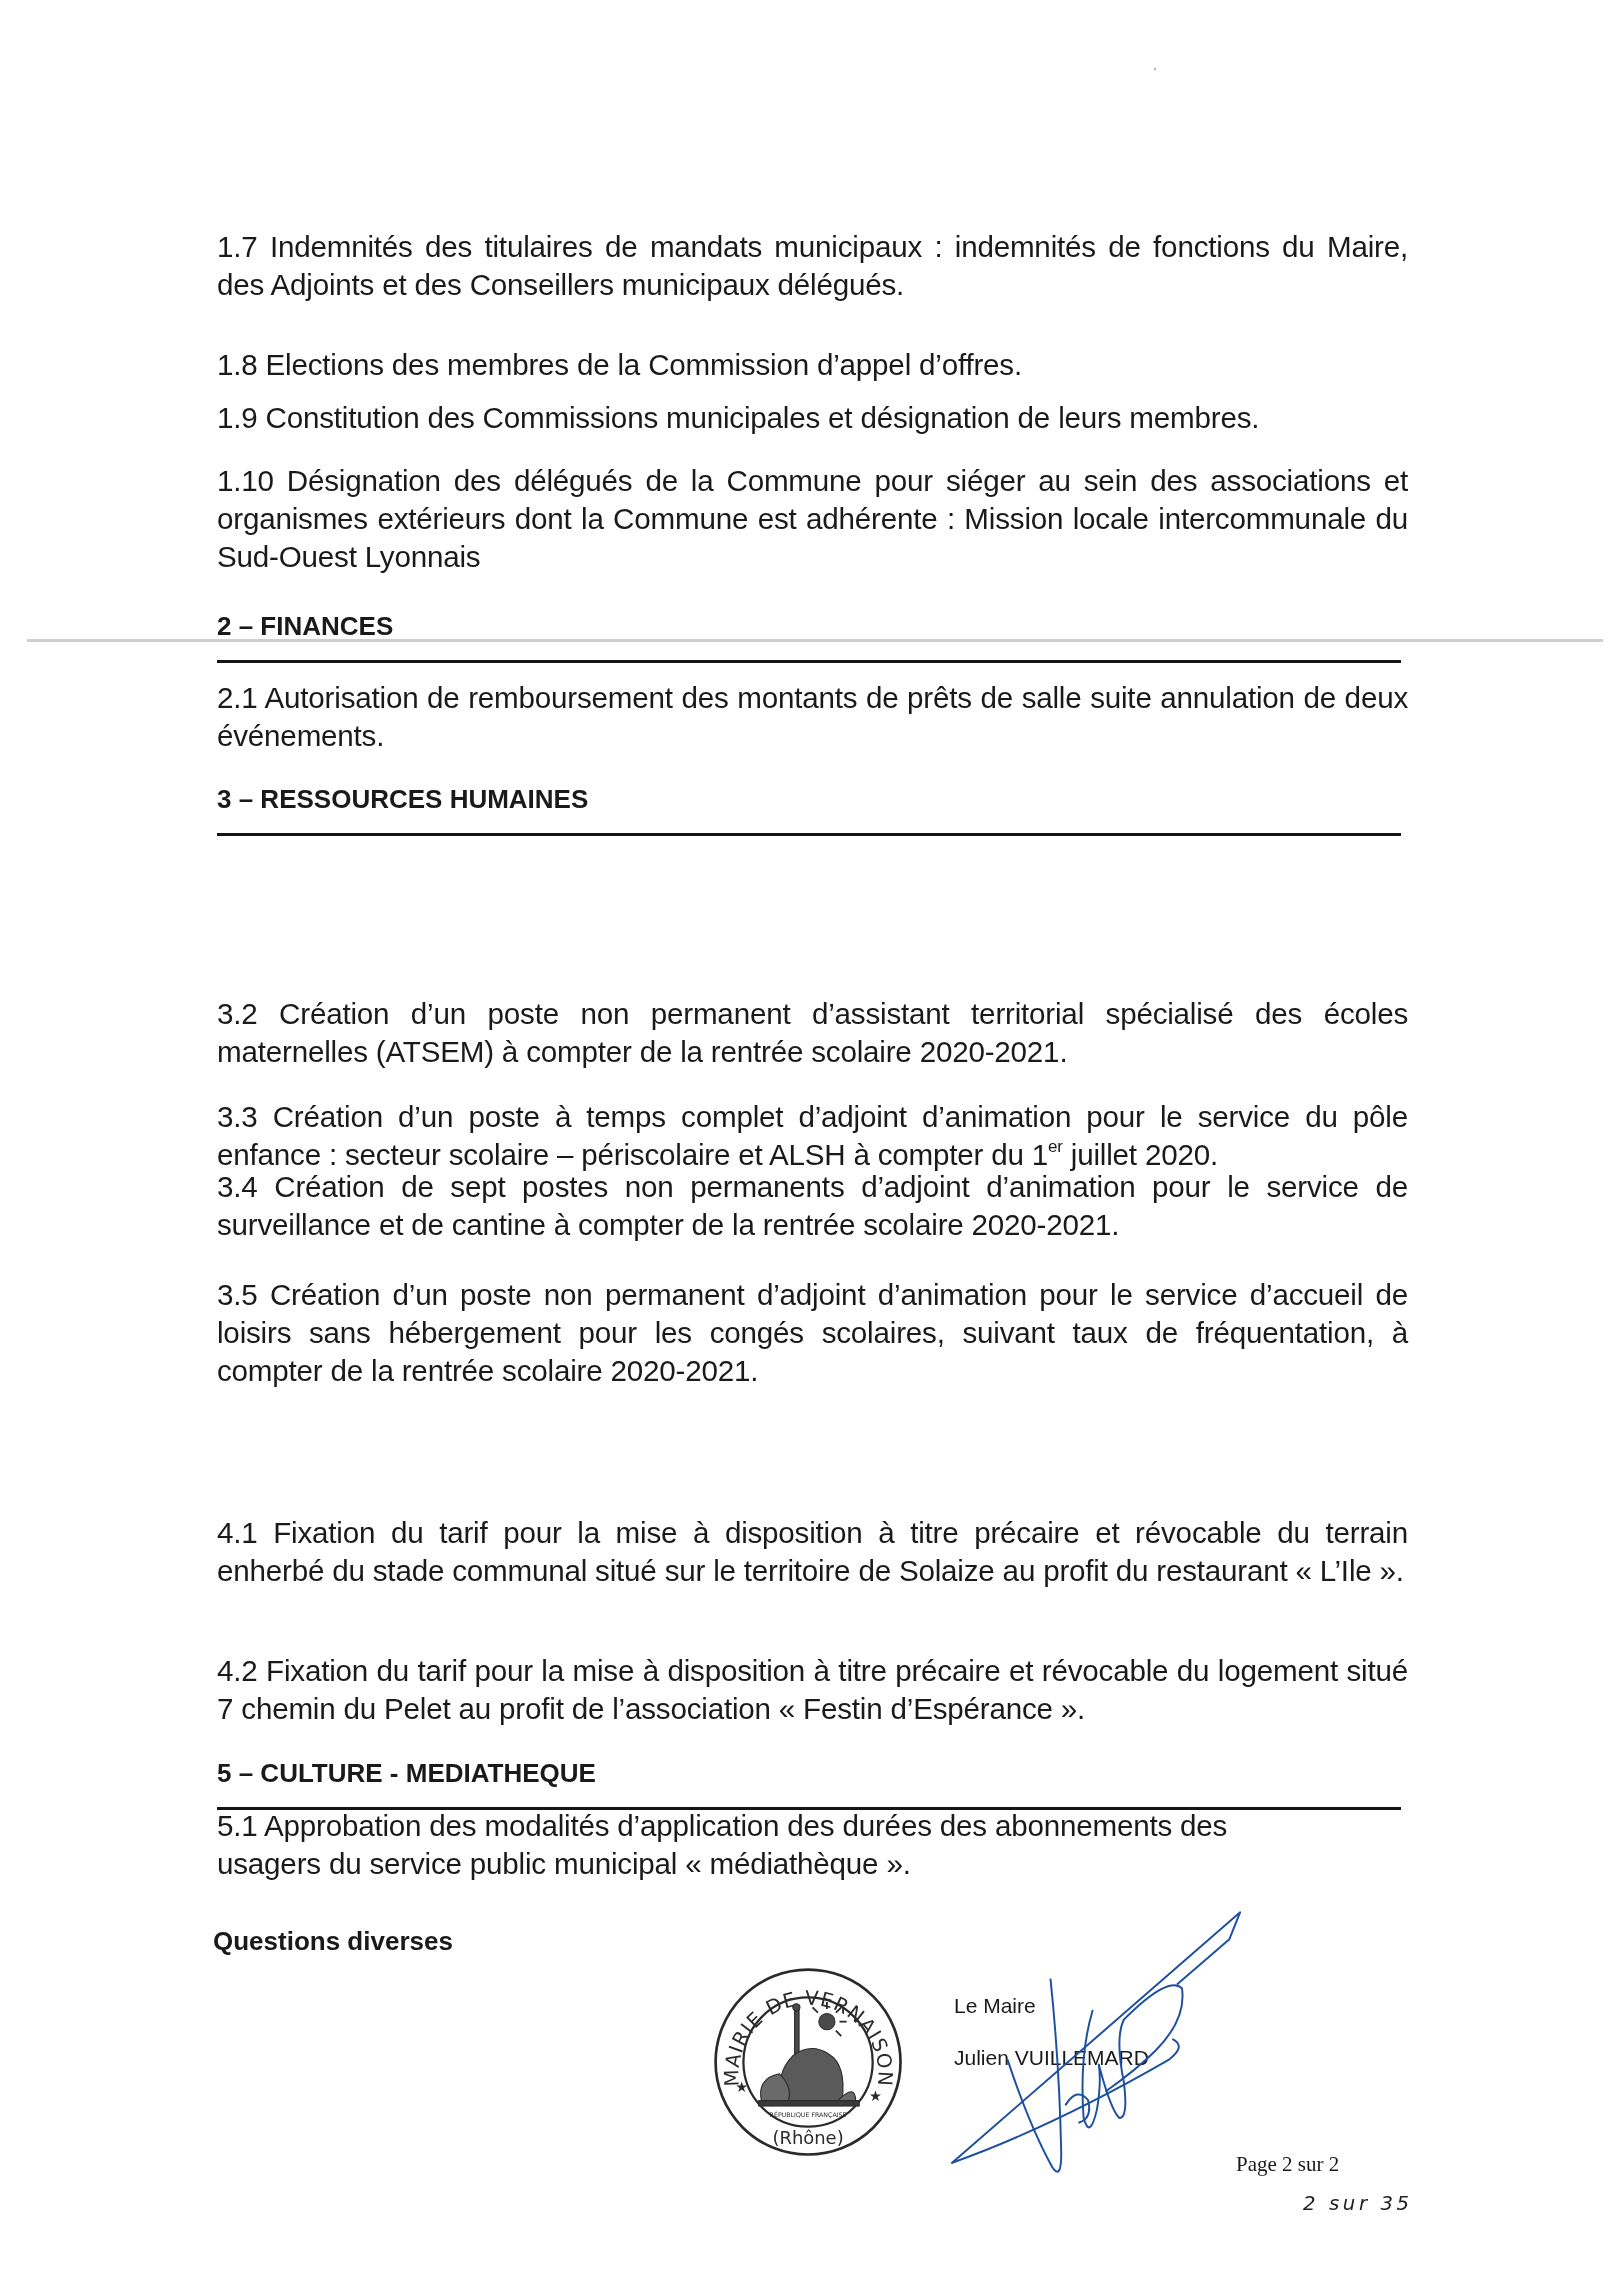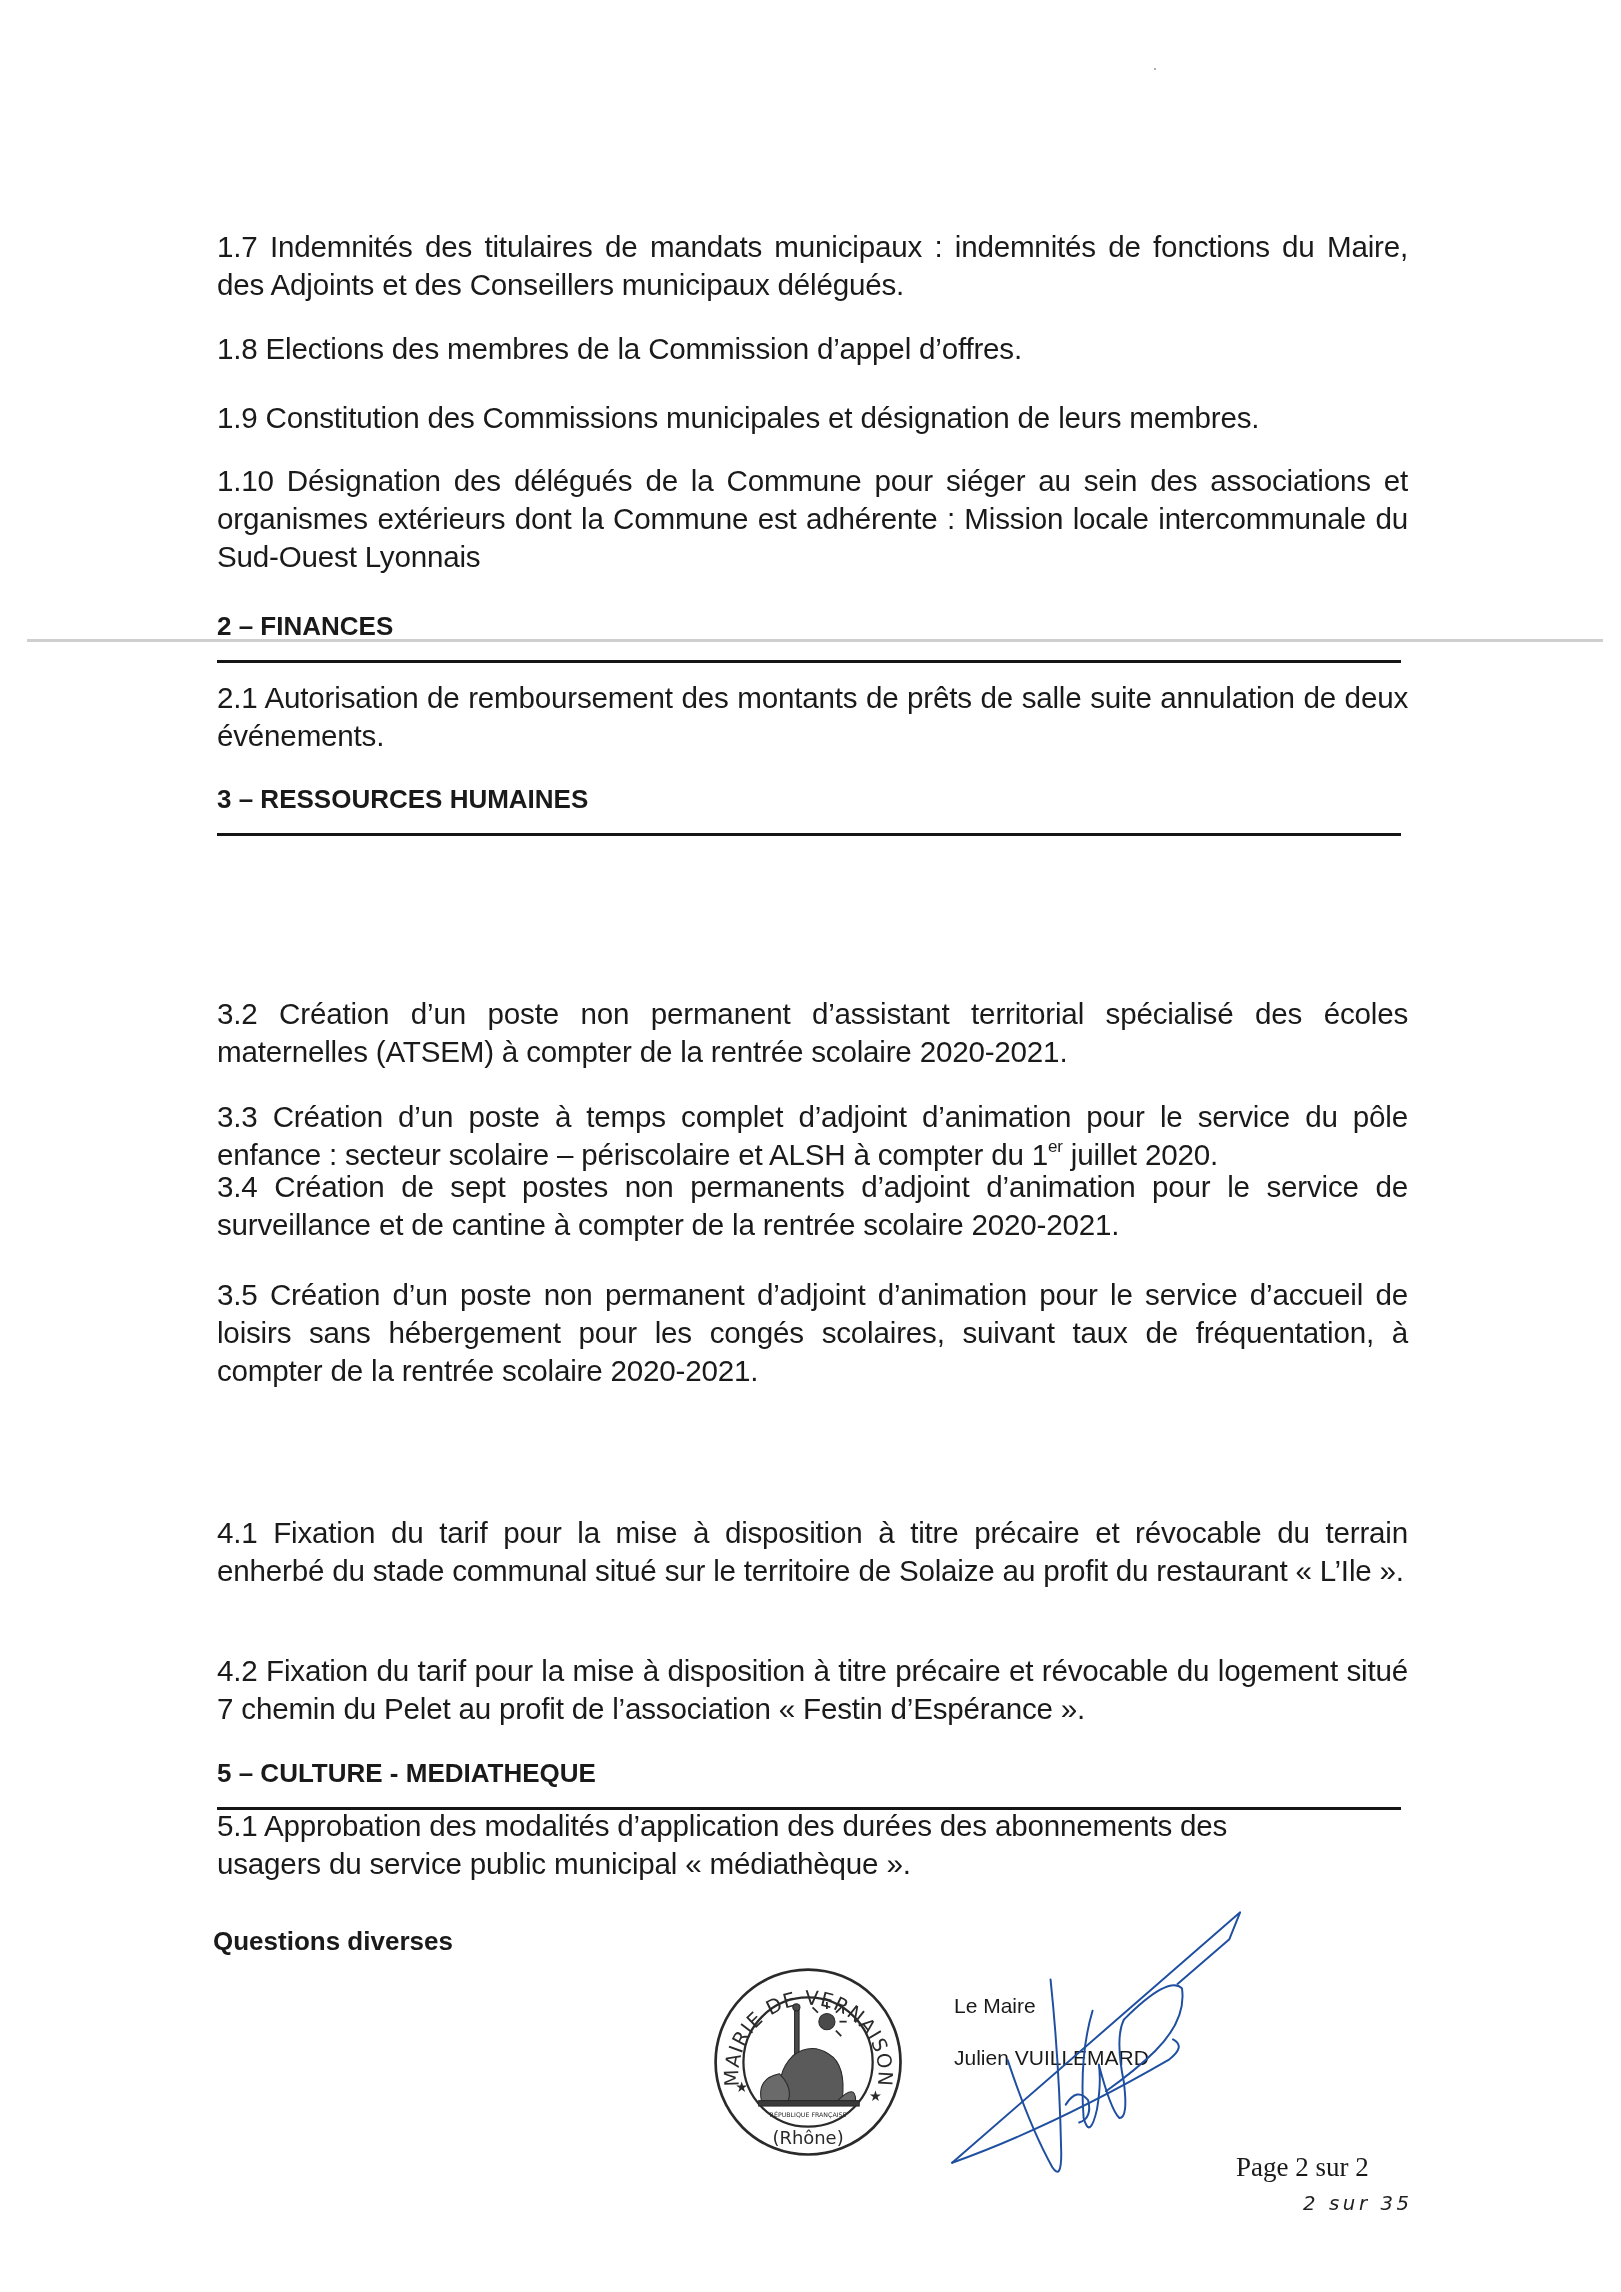--- a/index.html
+++ b/index.html
@@ -11,32 +11,32 @@
     .para.last-left { text-align: left; }
     .heading { position: absolute; left: 217px; width: 1184px; font-size: 26px; font-weight: bold;
                line-height: 30px; border-bottom: 3.6px solid #151515; padding-bottom: 19px; margin: 0; }
     .scanline { position: absolute; left: 27px; top: 639px; width: 1576px; height: 2.7px; background: #cfcfcf; }
     .speck { position: absolute; left: 1154px; top: 68px; width: 1.8px; height: 1.8px; background: #999; border-radius: 50%; }
     sup { font-size: 17px; line-height: 0; position: relative; top: -1.8px; }
     .questions { position: absolute; left: 213px; top: 1926px; font-size: 26px; font-weight: bold; margin: 0; }
     .seal { position: absolute; left: 712px; top: 1966px; width: 193px; height: 193px; }
     .signer { position: absolute; left: 954px; top: 1980px; font-size: 21px; line-height: 52px; }
     .signature { position: absolute; left: 945px; top: 1903px; width: 313px; height: 287px; }
-    .pagenum { position: absolute; left: 1236px; top: 2152px; font-family: "Liberation Serif", serif; font-size: 27px; }
+    .pagenum { position: absolute; left: 1236px; top: 2152px; font-family: "Liberation Serif", serif; font-size: 21px; }
     .handnum { position: absolute; left: 1303px; top: 2192px; font-family: "DejaVu Sans", sans-serif;
                font-size: 19.7px; letter-spacing: 3.6px; color: #222; font-style: italic; }
   </style>
 </head>
 <body>
 
 <div class="page">
   <div class="speck"></div>
 
   <p class="para" style="top:228px;">1.7 Indemnités des titulaires de mandats municipaux : indemnités de fonctions du Maire, des Adjoints et des Conseillers municipaux délégués.</p>
-  <p class="para last-left" style="top:330px;">1.8 Elections des membres de la Commission d’appel d’offres.</p>
+  <p class="para last-left" style="top:346px;">1.8 Elections des membres de la Commission d’appel d’offres.</p>
   <p class="para last-left" style="top:399px;">1.9 Constitution des Commissions municipales et désignation de leurs membres.</p>
   <p class="para" style="top:462px;">1.10 Désignation des délégués de la Commune pour siéger au sein des associations et organismes extérieurs dont la Commune est adhérente : Mission locale intercommunale du Sud-Ouest Lyonnais</p>
 
   <div class="scanline"></div>
   <h2 class="heading" style="top:611px;">2 – FINANCES</h2>
   <p class="para" style="top:679px;">2.1 Autorisation de remboursement des montants de prêts de salle suite annulation de deux événements.</p>
 
   <h2 class="heading" style="top:784px;">3 – RESSOURCES HUMAINES</h2>
   <p class="para" style="top:995px;">3.2 Création d’un poste non permanent d’assistant territorial spécialisé des écoles maternelles (ATSEM) à compter de la rentrée scolaire 2020-2021.</p>
   <p class="para" style="top:1098px;"><span>3.3 Création d’un poste à temps complet d’adjoint d’animation pour le service du pôle enfance : secteur scolaire – périscolaire et ALSH à compter du 1</span><sup>er</sup><span> juillet 2020.</span></p>

